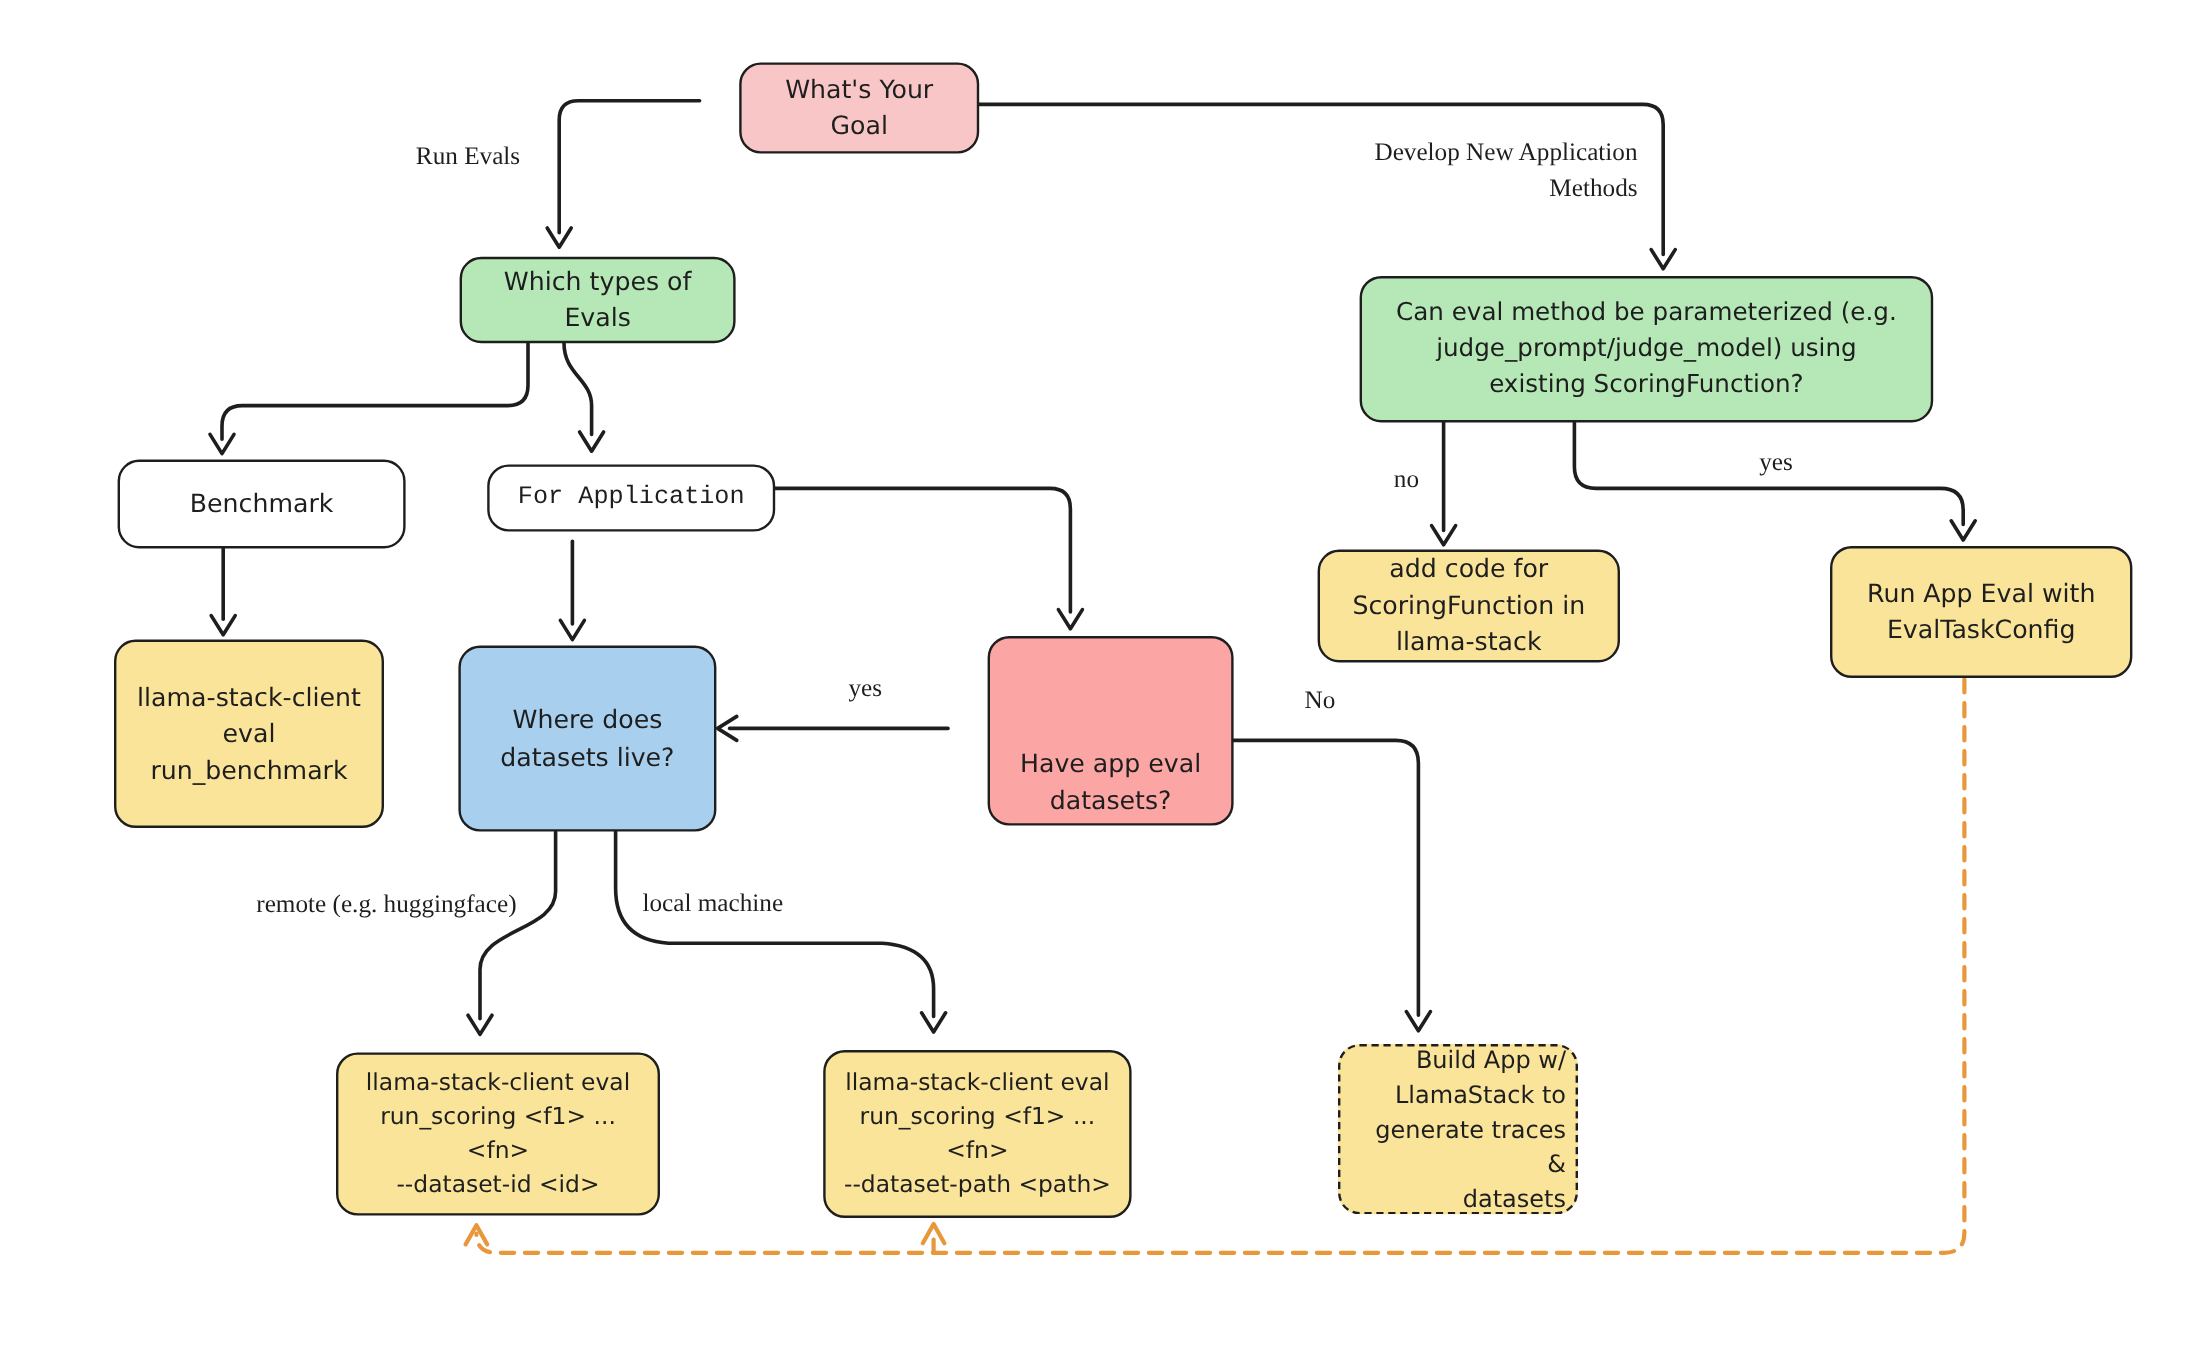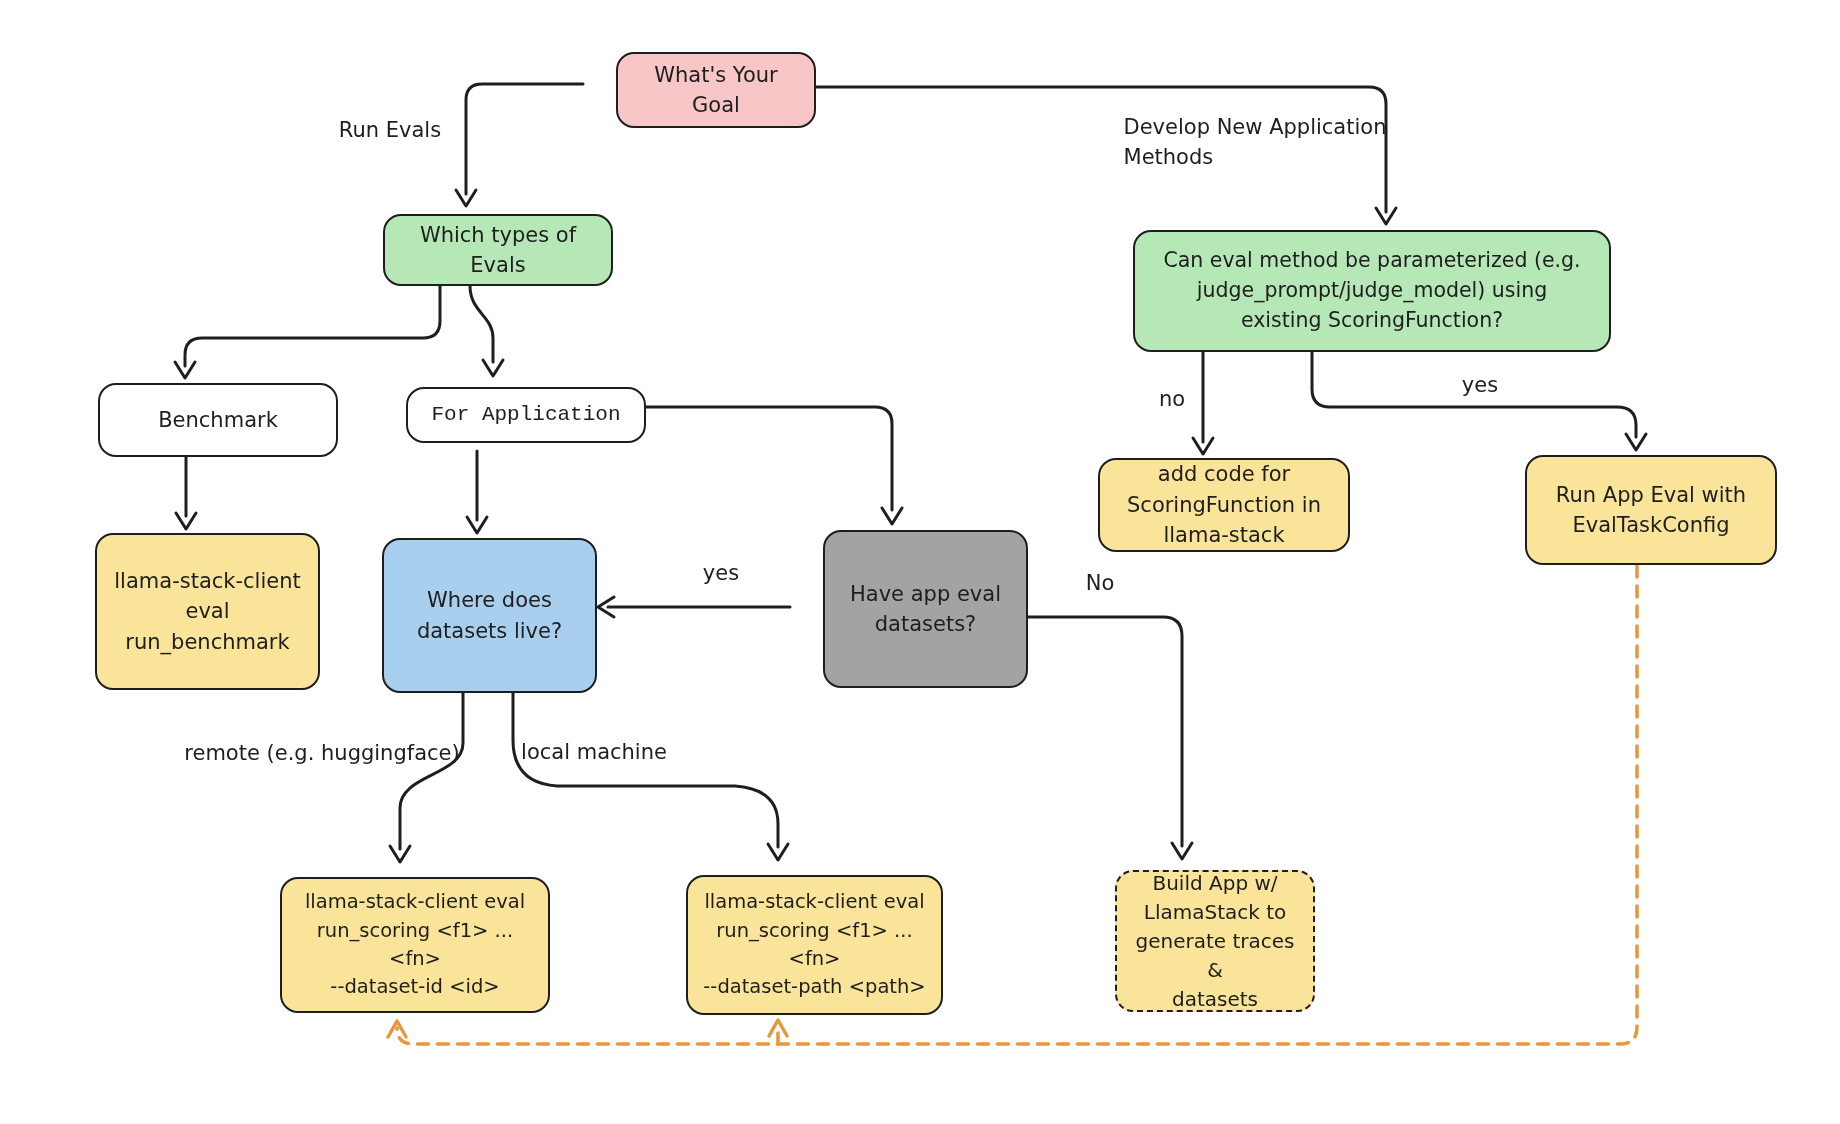--- a/index.html
+++ b/index.html
@@ -31,21 +31,21 @@
   #n-runbench{left:62px;top:533px;width:225px;height:157px;}
   #n-where{left:349px;top:538px;width:215px;height:155px;}
   #n-have{left:790px;top:530px;width:205px;height:158px;}
   #n-addcode{left:1065px;top:458px;width:252px;height:94px;}
   #n-runapp{left:1492px;top:455px;width:252px;height:110px;}
   #n-scoringid{left:247px;top:877px;width:270px;height:136px;font-size:19.5px;}
   #n-scoringpath{left:653px;top:875px;width:257px;height:140px;font-size:19.5px;}
   #n-buildapp{left:1082px;top:870px;width:200px;height:142px;font-size:20px;}
   .edge-label{
     position:absolute;transform:translate(-50%,-50%);
-    font-size:21px;white-space:pre-line;text-align:left;line-height:1.45;
+    font-size:21px;white-space:pre-line;text-align:right;line-height:1.45;font-family:Liberation Serif, serif;
   }
   #l-runevals{left:390px;top:130px;}
   #l-develop{left:1255px;top:142px;}
   #l-yes-datasets{left:721px;top:573px;}
   #l-no-param{left:1172px;top:399px;}
   #l-yes-param{left:1480px;top:385px;}
   #l-no-datasets{left:1100px;top:583px;}
   #l-remote{left:322px;top:753px;}
   #l-local{left:594px;top:752px;}
 </style>
@@ -121,34 +121,34 @@
 judge_prompt/judge_model) using
 existing ScoringFunction?</span></div>
   <div class="node" id="n-which" style="background: rgb(181, 232, 182);"><span>Which types of
 Evals</span></div>
   <div class="node" id="n-benchmark" style="background: rgb(255, 255, 255);"><span>Benchmark</span></div>
   <div class="node" id="n-forapp" style="background: rgb(255, 255, 255);"><span>For Application</span></div>
   <div class="node" id="n-runbench" style="background: rgb(249, 228, 153);"><span>llama-stack-client
 eval run_benchmark</span></div>
   <div class="node" id="n-where" style="background: rgb(169, 207, 238);"><span>Where does
 datasets live?</span></div>
-  <div class="node" id="n-have" style="background: #a3a3a3;"><span>Have app eval
+  <div class="node" id="n-have" style="background: #fca5a5; align-items: flex-end;"><span>Have app eval
 datasets?</span></div>
   <div class="node" id="n-addcode" style="background: rgb(249, 228, 153);"><span>add code for
 ScoringFunction in
 llama-stack</span></div>
   <div class="node" id="n-runapp" style="background: rgb(249, 228, 153);"><span>Run App Eval with
 EvalTaskConfig</span></div>
   <div class="node" id="n-scoringid" style="background: rgb(249, 228, 153);"><span>llama-stack-client eval
 run_scoring &lt;f1&gt; ... &lt;fn&gt;
 --dataset-id &lt;id&gt;</span></div>
   <div class="node" id="n-scoringpath" style="background: rgb(249, 228, 153);"><span>llama-stack-client eval
 run_scoring &lt;f1&gt; ... &lt;fn&gt;
 --dataset-path &lt;path&gt;</span></div>
-  <div class="node dashed" id="n-buildapp" style="background: rgb(249, 228, 153);"><span>Build App w/
+  <div class="node dashed" id="n-buildapp" style="background: rgb(249, 228, 153); text-align: right;"><span>Build App w/
 LlamaStack to
 generate traces &amp;
 datasets</span></div>
 
   <div class="edge-label" id="l-runevals">Run Evals</div>
   <div class="edge-label" id="l-develop">Develop New Application
 Methods</div>
   <div class="edge-label" id="l-yes-datasets">yes</div>
   <div class="edge-label" id="l-no-param">no</div>
   <div class="edge-label" id="l-yes-param">yes</div>

